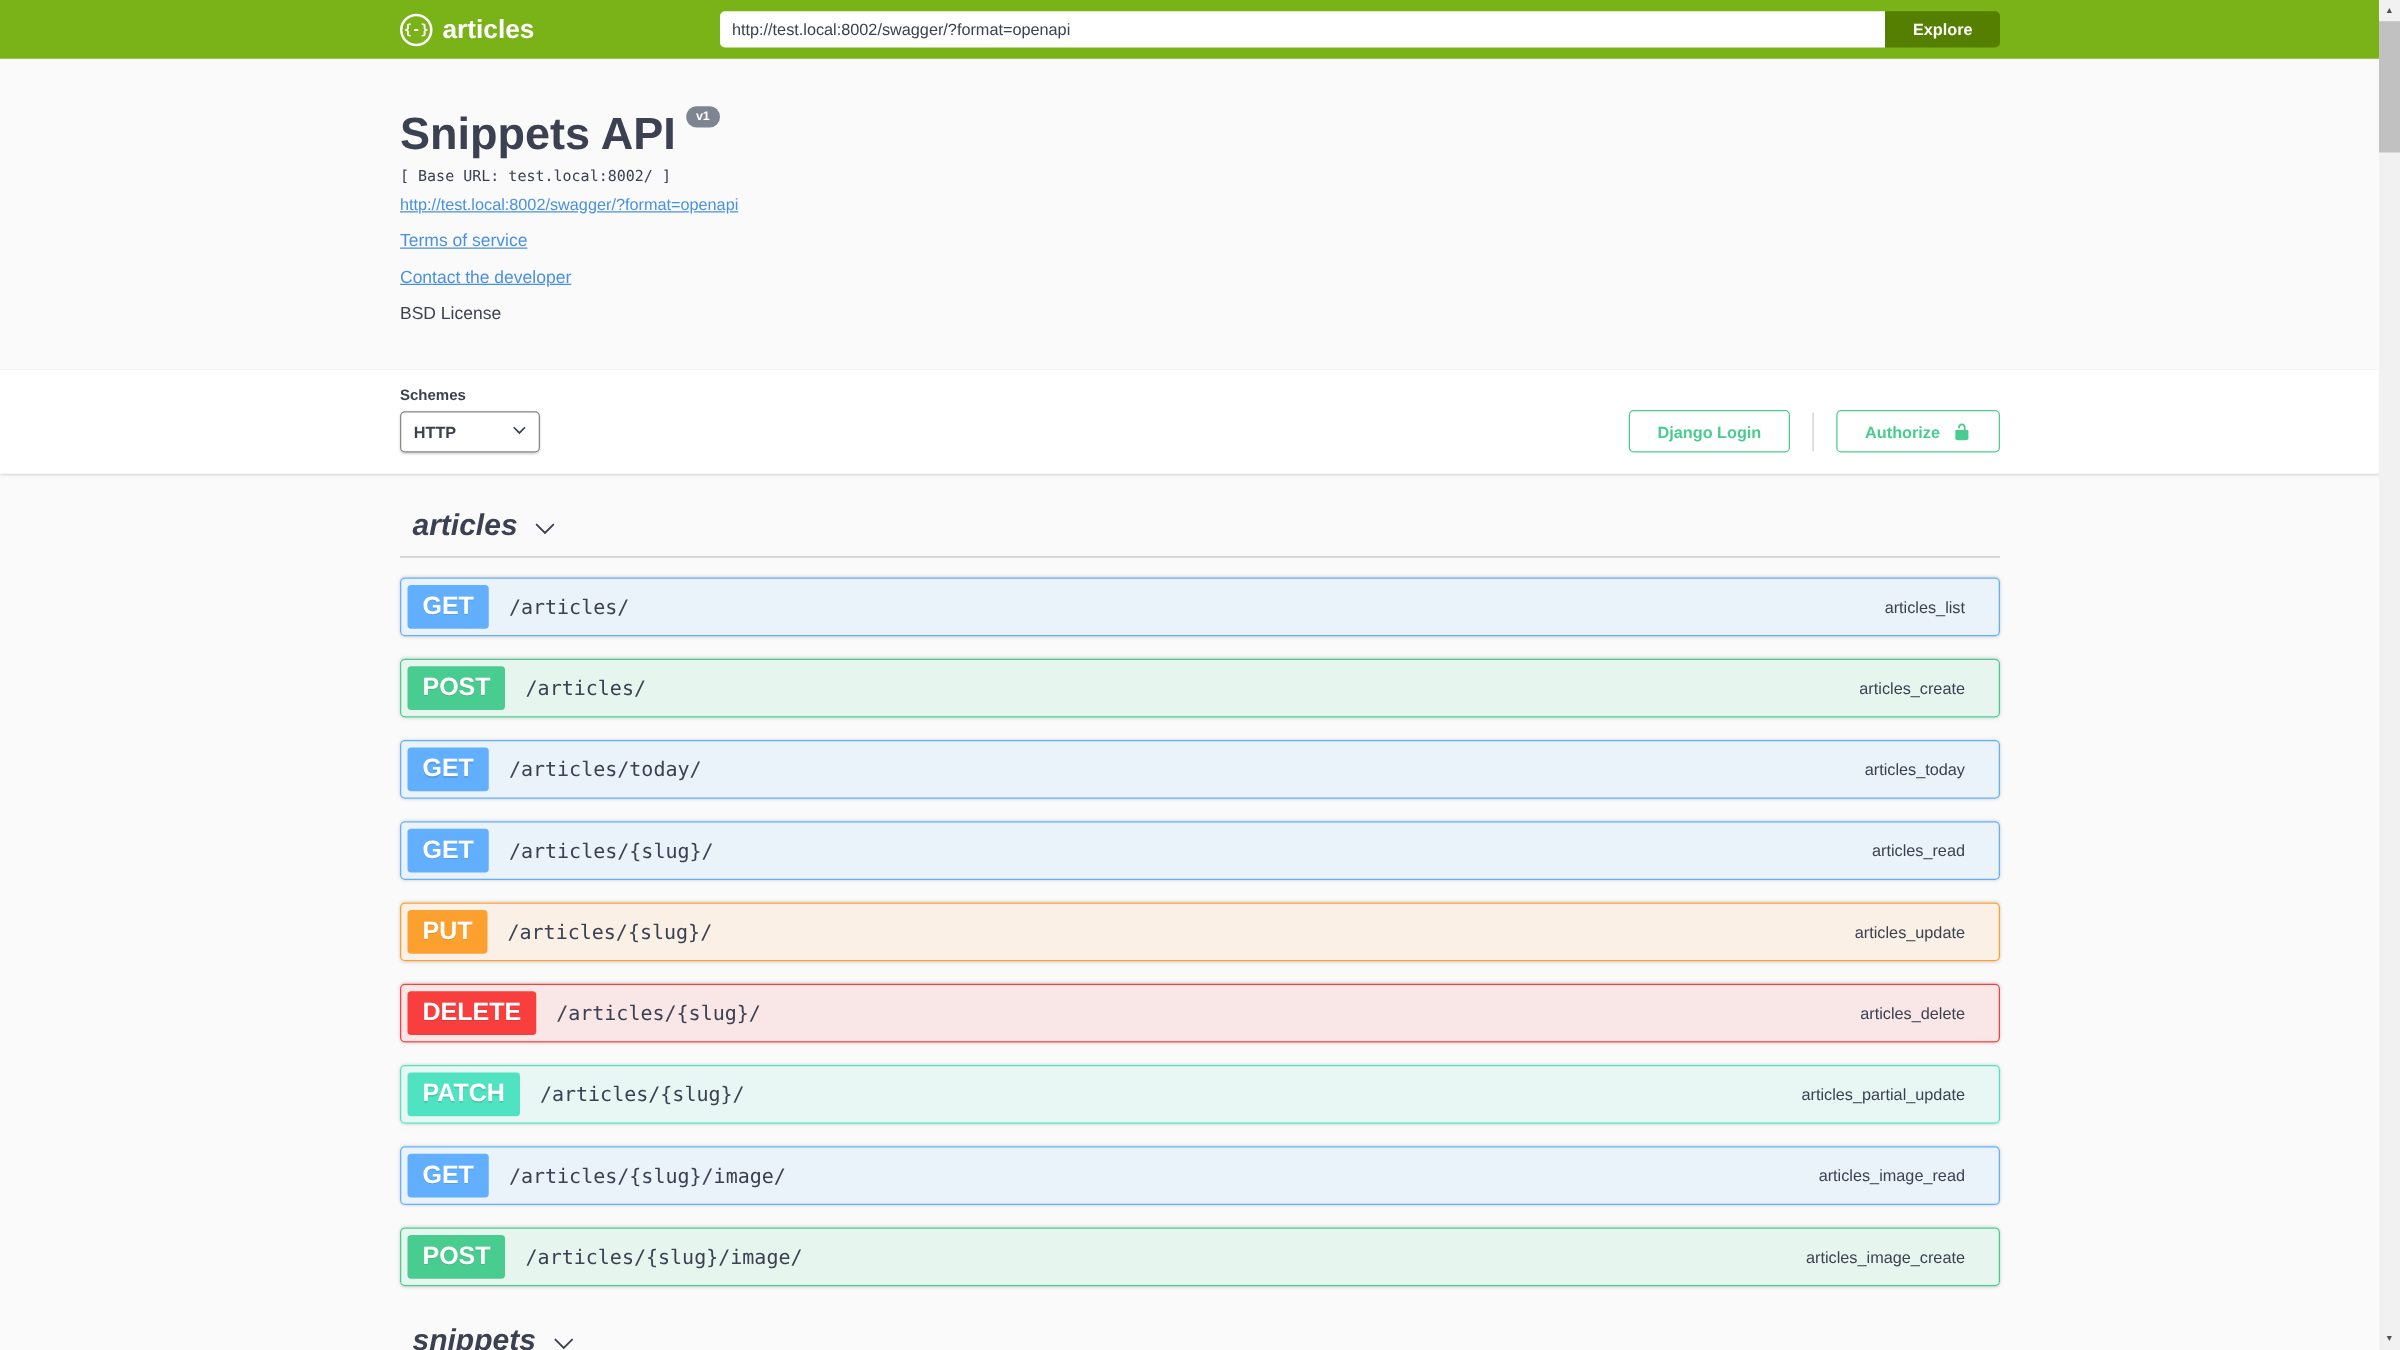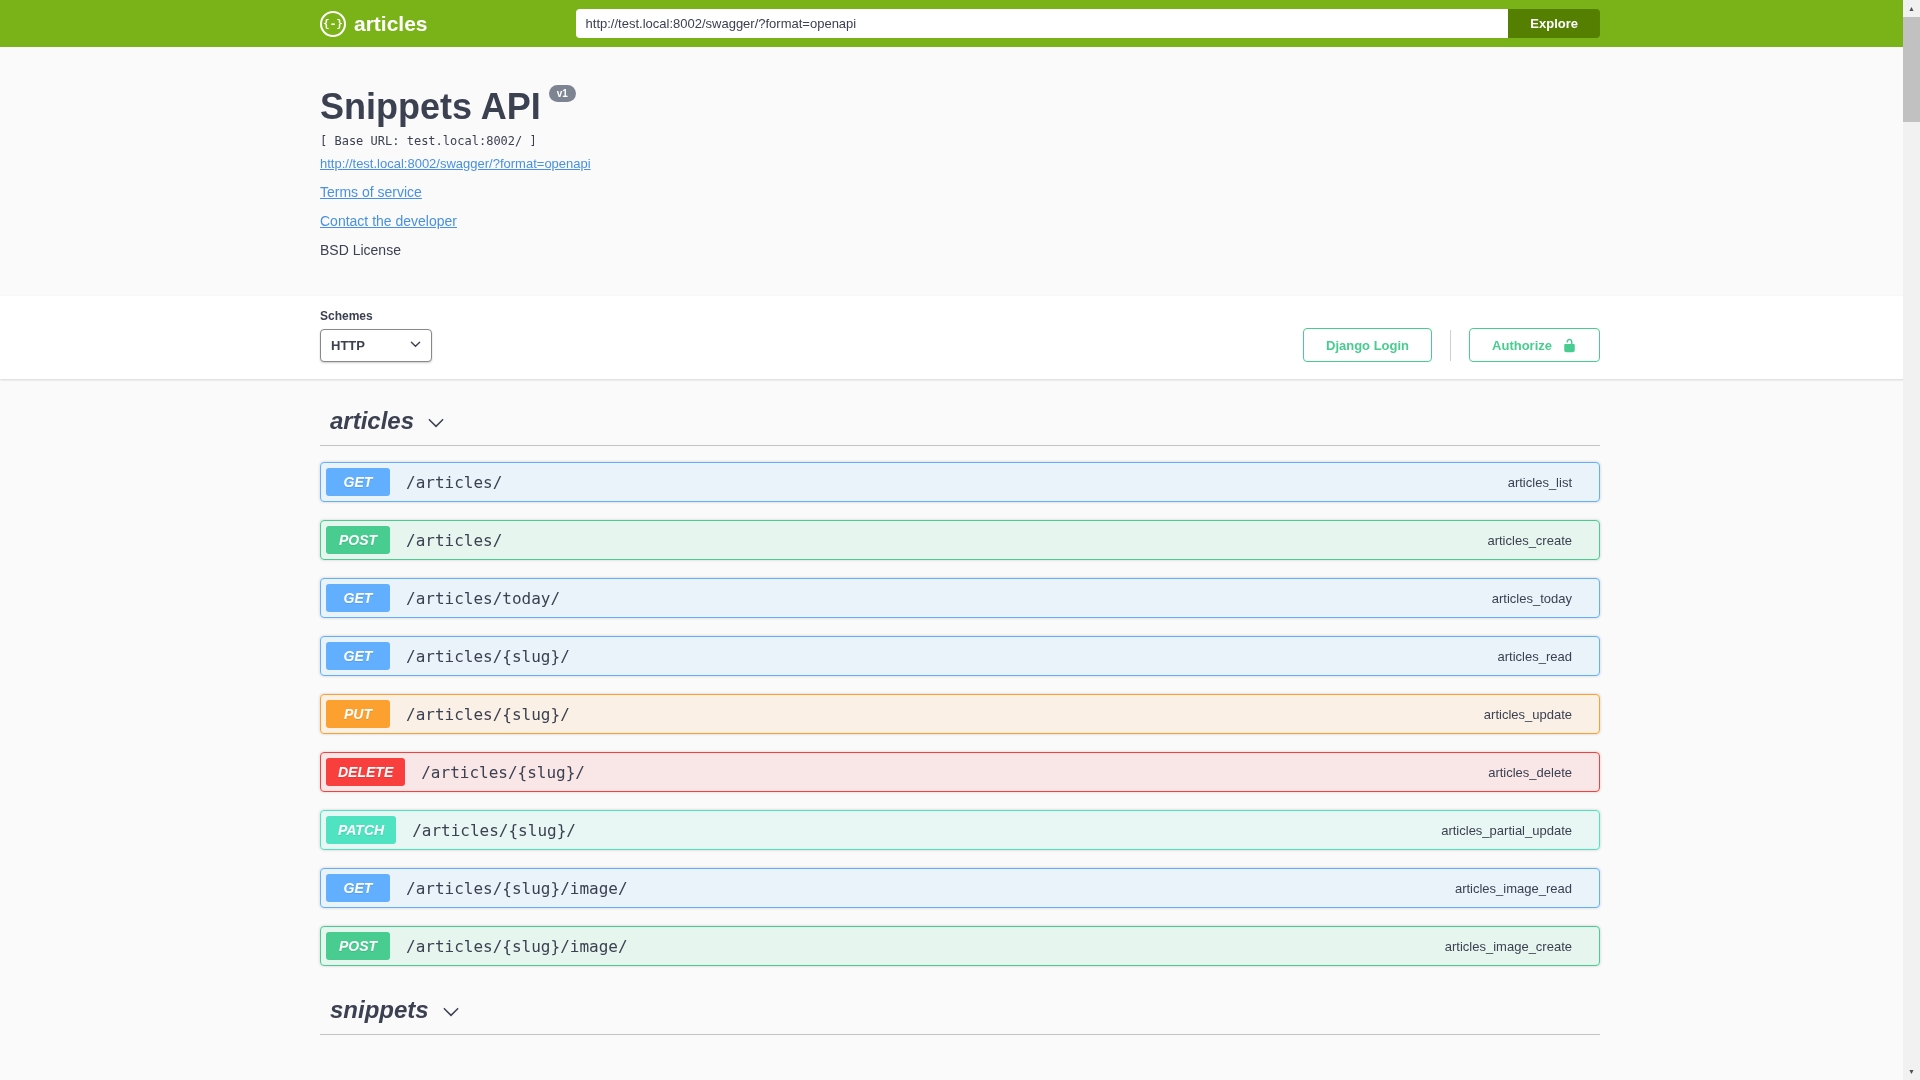--- a/index.html
+++ b/index.html
@@ -75,21 +75,21 @@
     color:var(--color-text,#3b4151); cursor:pointer;font-style:italic;
   }
   .tag-chevron { color:#3b4151; margin-top:4px; }
   .operations { padding:16px 0 2px; }
   .opblock {
     display:flex; align-items:center; padding:5px; border-radius:4px; margin-bottom:18px;
     border:1px solid; box-shadow:0 0 3px rgba(0,0,0,.19); cursor:pointer; background:#fff;
   }
   .method-badge {
     min-width:64px; padding:6px 12px; text-align:center; border-radius:3px;
-    color:#fff; font-weight:700; font-size:14px; text-shadow:0 1px 0 rgba(0,0,0,.1);font-style:italic;
+    color:#fff; font-weight:700; font-size:20px; text-shadow:0 1px 0 rgba(0,0,0,.1);
   }
   .op-path { font-size:16px; margin-left:16px; color:var(--color-text,#3b4151); }
   .op-id { margin-left:auto; margin-right:22px; font-size:13px; color:var(--color-text,#3b4151); }
 
   
   .scrollbar {
     position:fixed; top:0; right:0; width:17px; height:1080px; background:#f1f1f1;
     z-index:100; display:flex; flex-direction:column; align-items:stretch;
   }
   .sb-btn { height:17px; display:flex; align-items:center; justify-content:center; font-size:7px; color:#505050; cursor:pointer; }

